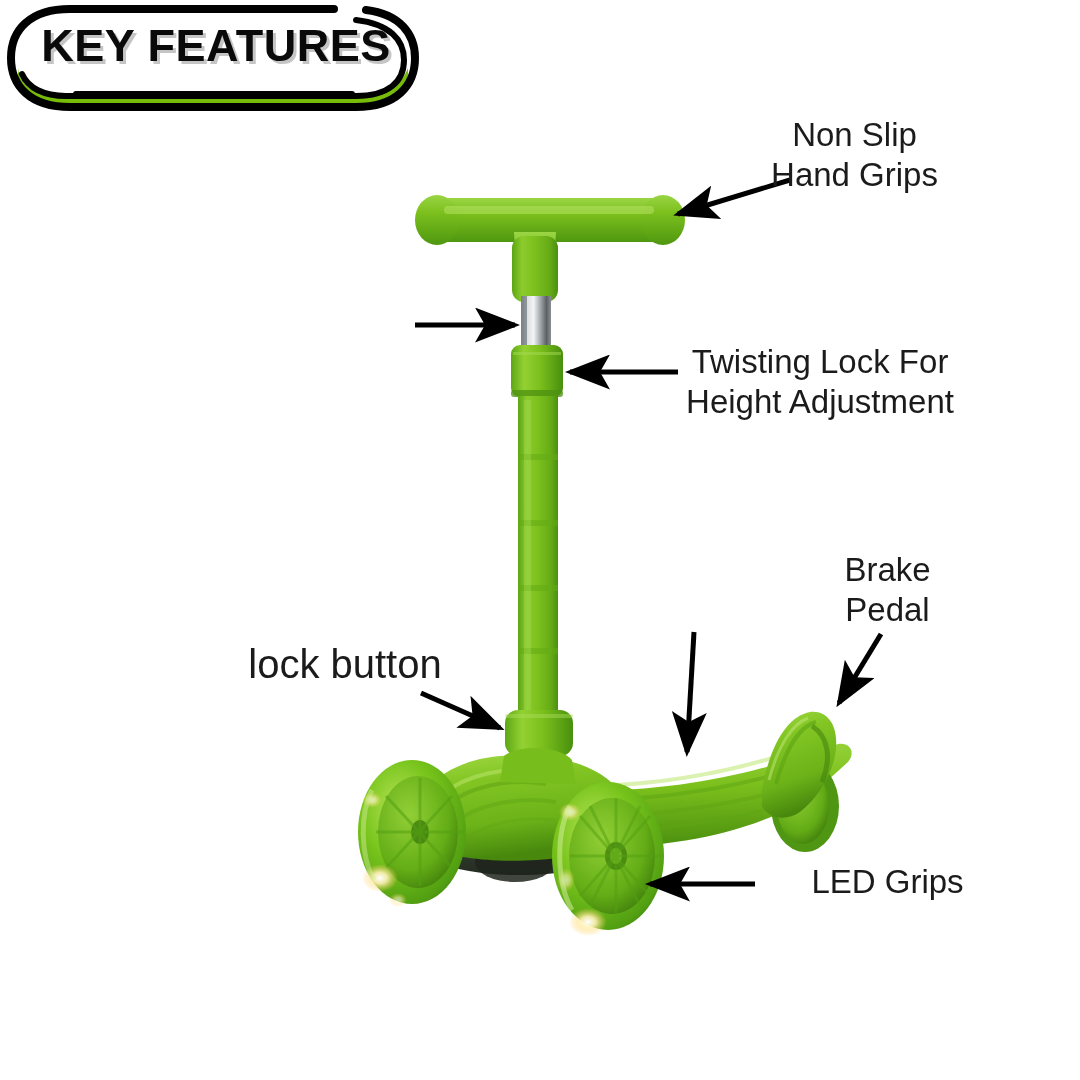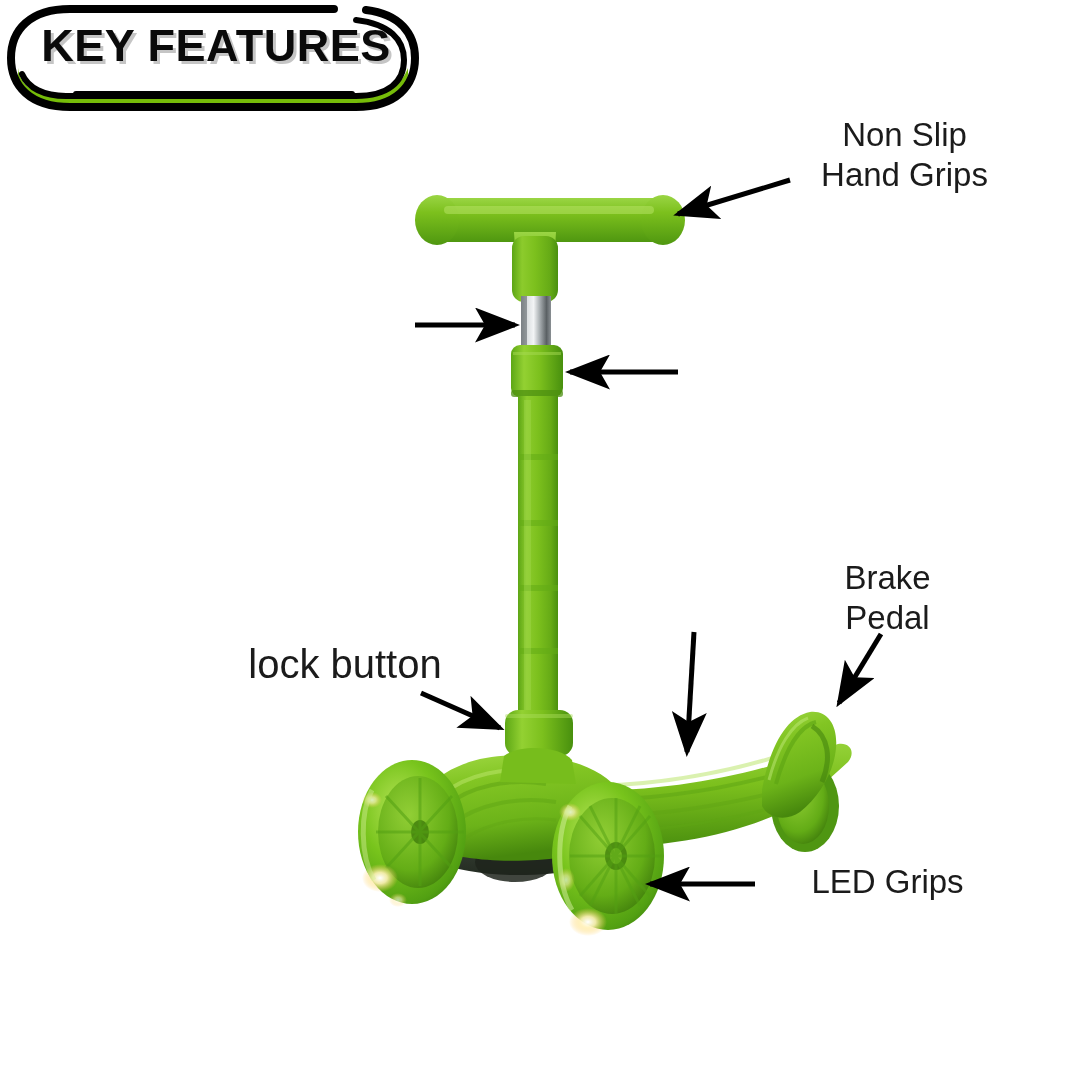--- a/index.html
+++ b/index.html
@@ -30,25 +30,25 @@
     color:#1b1b1b;
     font-family:"Liberation Sans", sans-serif;
     font-size:33px;
     line-height:1.22;
     text-align:center;
     white-space:pre-line;
     user-select:none;
   }
   .label.lc{font-size:40px;}
 
-  #lbl-grips{left:772px;top:115px;width:265px;text-align:center;}
+  #lbl-grips{left:722px;top:115px;width:265px;text-align:center;}
   #lbl-handle{left:95px;top:246px;width:370px;}
   #lbl-lock{left:645px;top:342px;width:350px;}
   #lbl-deck{left:560px;top:550px;width:245px;}
-  #lbl-brake{left:805px;top:550px;width:165px;margin-top:8px;}
+  #lbl-brake{left:805px;top:550px;width:165px;}
   #lbl-button{left:215px;top:640px;width:260px;}
   #lbl-led{left:770px;top:862px;width:235px;}
 </style>
 </head>
 <body>
 
 <div id="stage">
 
   <svg class="layer" id="product-svg" viewBox="0 0 1080 1080" xmlns="http://www.w3.org/2000/svg">
     <defs>
@@ -274,18 +274,20 @@
       <line x1="678" y1="372" x2="570" y2="372"></line>
       <line x1="694" y1="632" x2="687" y2="752"></line>
       <line x1="881" y1="634" x2="839" y2="703"></line>
       <line x1="421" y1="693" x2="500" y2="728"></line>
       <line x1="755" y1="884" x2="650" y2="884"></line>
     </g>
   </svg>
 
   <div class="label" id="lbl-grips">Non Slip
 Hand Grips</div>
+  <div class="label" id="lbl-lock">Twisting Lock For
+Height Adjustment</div>
   <div class="label" id="lbl-brake">Brake
 Pedal</div>
   <div class="label lc" id="lbl-button">lock button</div>
   <div class="label" id="lbl-led">LED Grips</div>
 
 </div>
 
 </body></html>

